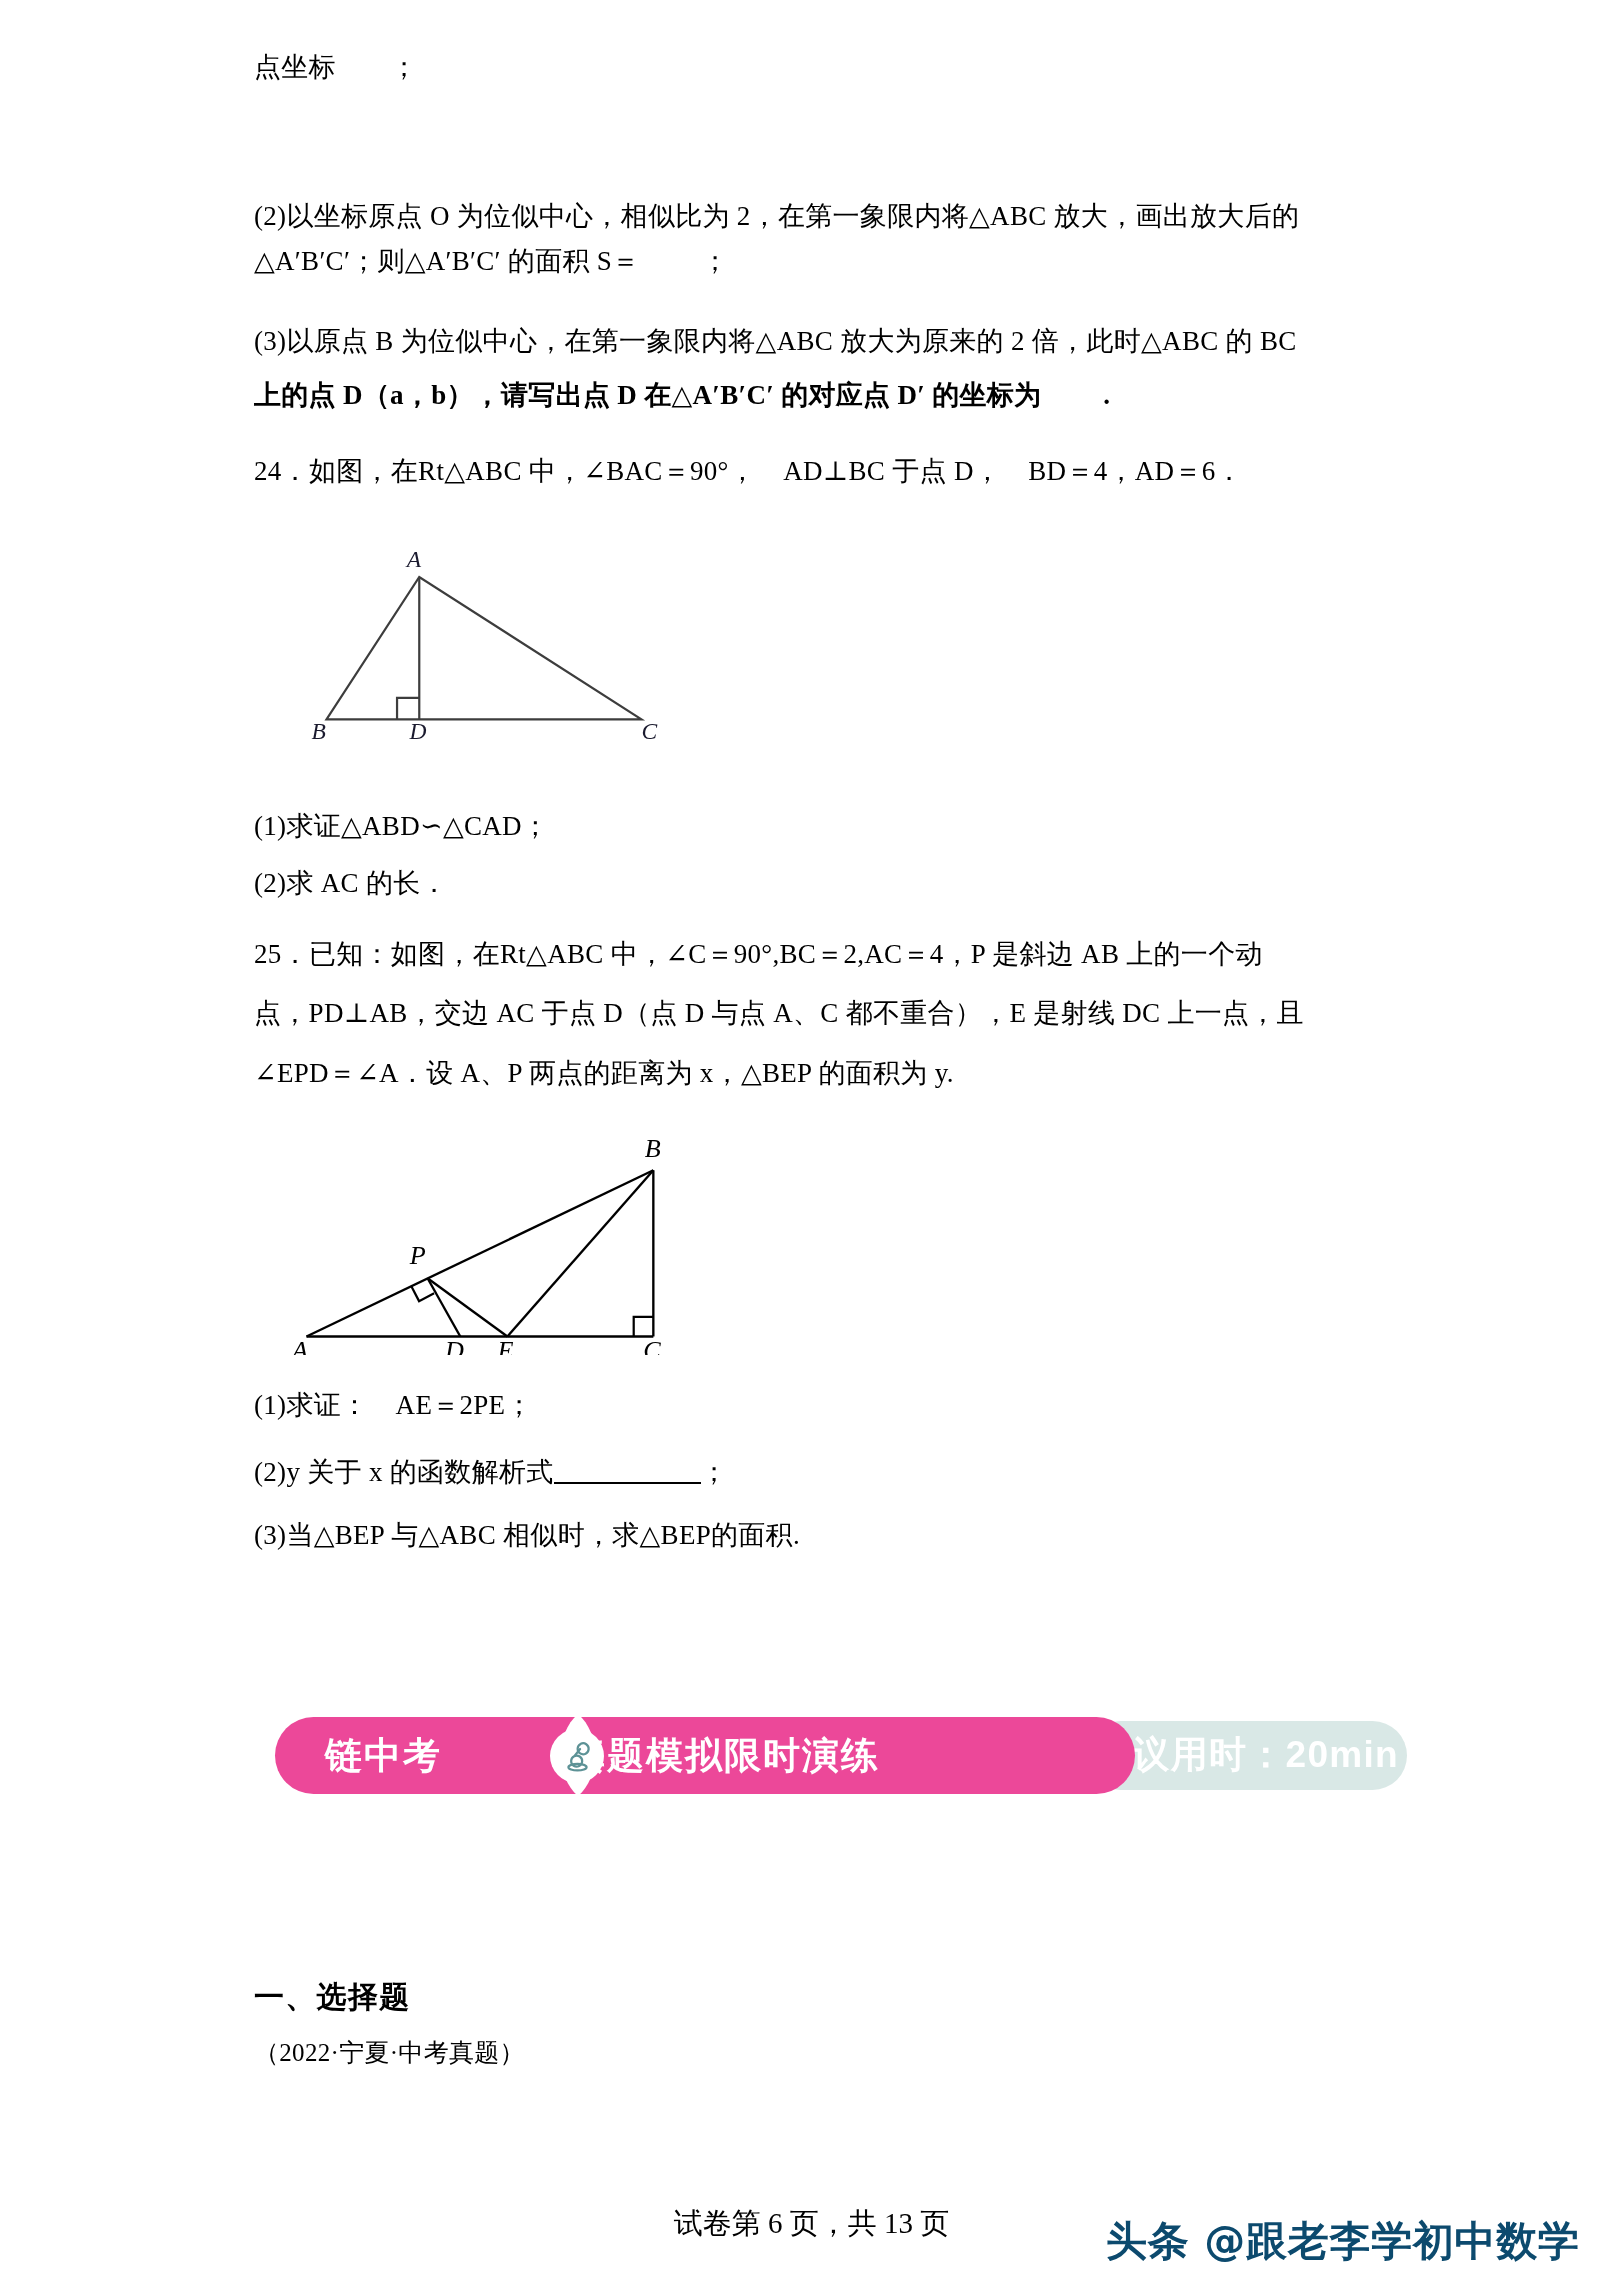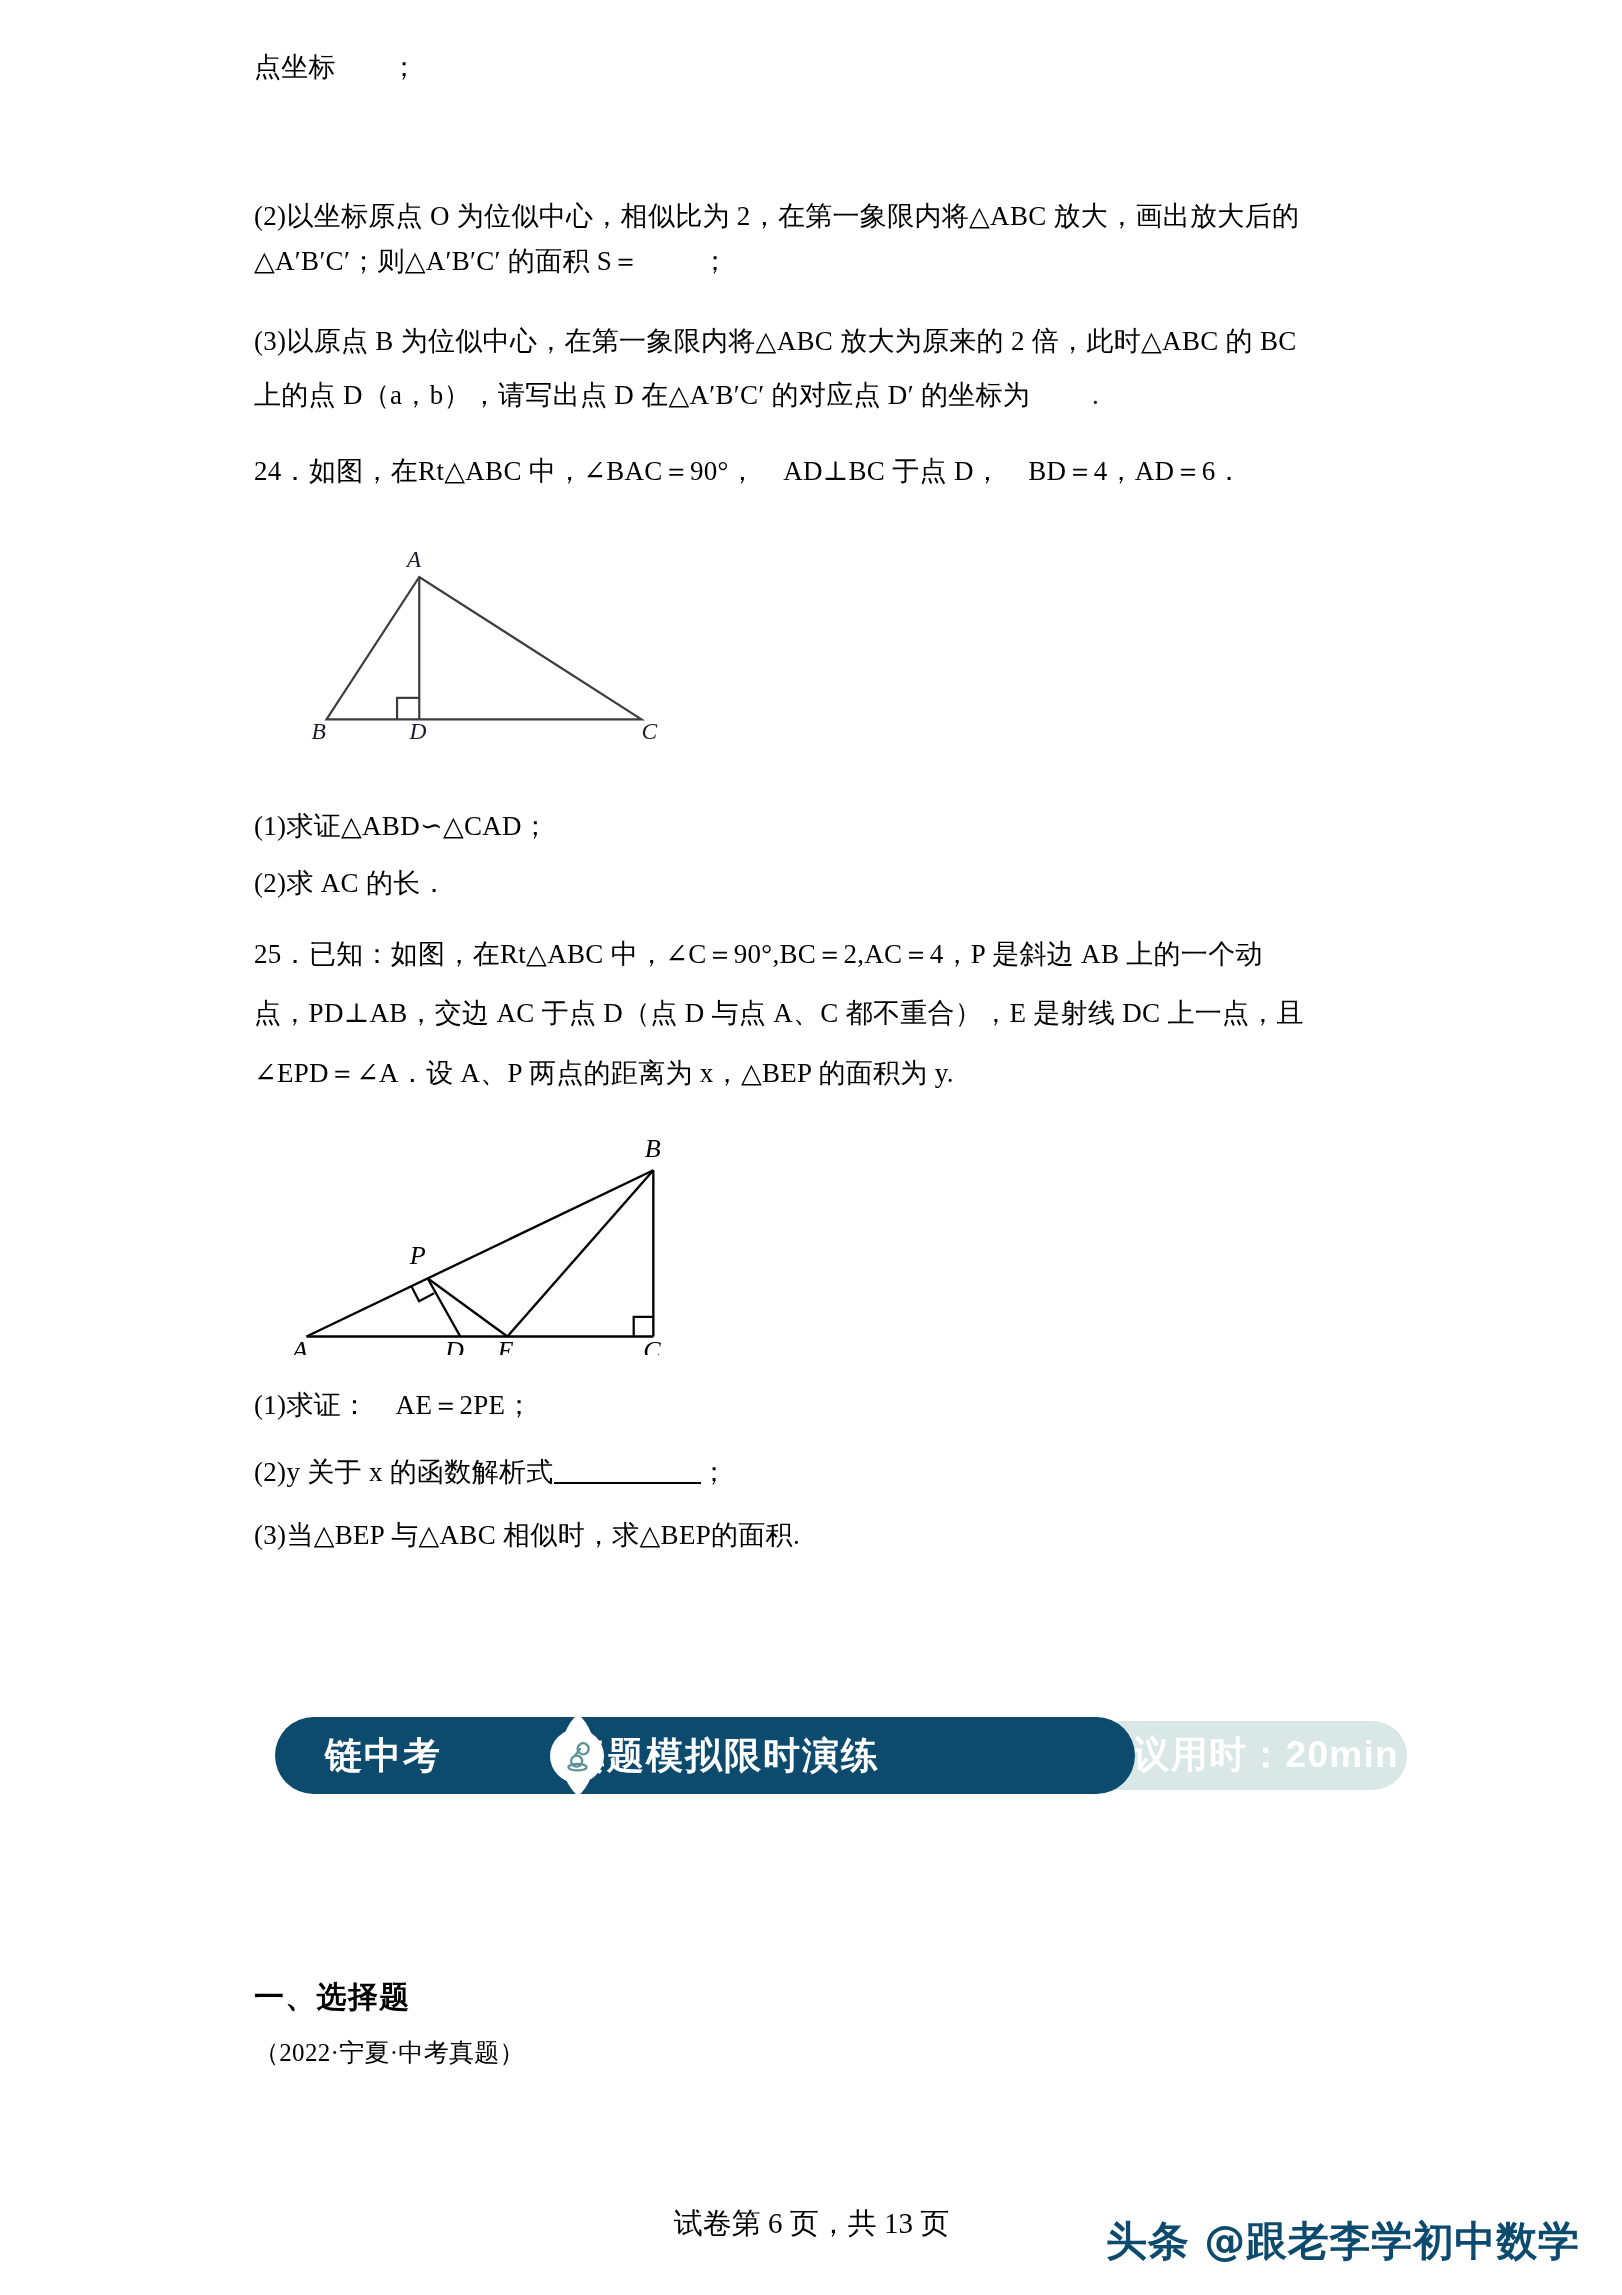--- a/index.html
+++ b/index.html
@@ -69,21 +69,21 @@
     color: #ffffff;
     letter-spacing: 1.3px;
     white-space: nowrap;
   }
   .banner-left {
     position: absolute;
     left: 0;
     top: 0;
     width: 860px;
     height: 77px;
-    background: #0c4a6e;
+    background: #ec4899;
     border-radius: 39px;
     display: flex;
     align-items: center;
   }
   .banner-label-1 {
     font-family: "Liberation Sans", "DejaVu Sans", sans-serif;
     font-size: 37px;
     font-weight: bold;
     color: #ffffff;
     letter-spacing: 2px;
@@ -161,21 +161,21 @@
   <div class="line" style="left:254px; top:54px;">点坐标　　；</div>
 
   <div class="line" style="left:254px; top:203px;">(2)以坐标原点 O 为位似中心，相似比为 2，在第一象限内将△ABC 放大，画出放大后的</div>
 
   <div class="line" style="left:254px; top:248px;">
     <span>△A′B′C′；则△A′B′C′ 的面积 S＝</span><span class="blank-sp"></span><span>；</span>
   </div>
 
   <div class="line" style="left:254px; top:328px;">(3)以原点 B 为位似中心，在第一象限内将△ABC 放大为原来的 2 倍，此时△ABC 的 BC</div>
 
-  <div class="line" style="left:254px; top:382px;">
+  <div class="line" style="left:254px; top:382px;font-weight:bold;">
     <span>上的点 D（a，b），请写出点 D 在△A′B′C′ 的对应点 D′ 的坐标为</span><span class="blank-sp"></span><span>.</span>
   </div>
 
   <div class="line" style="left:254px; top:458px;">24．如图，在Rt△ABC 中，∠BAC＝90°，　AD⊥BC 于点 D，　BD＝4，AD＝6．</div>
 
   <div class="figure" style="left:262px; top:543px; width:406px; height:196px;">
     <svg width="406" height="196" viewBox="0 0 620 300" xmlns="http://www.w3.org/2000/svg">
 
       <polygon points="98,270 580,270 240,52" fill="none" stroke="#3d3d3d" stroke-width="3.4"></polygon>
 

